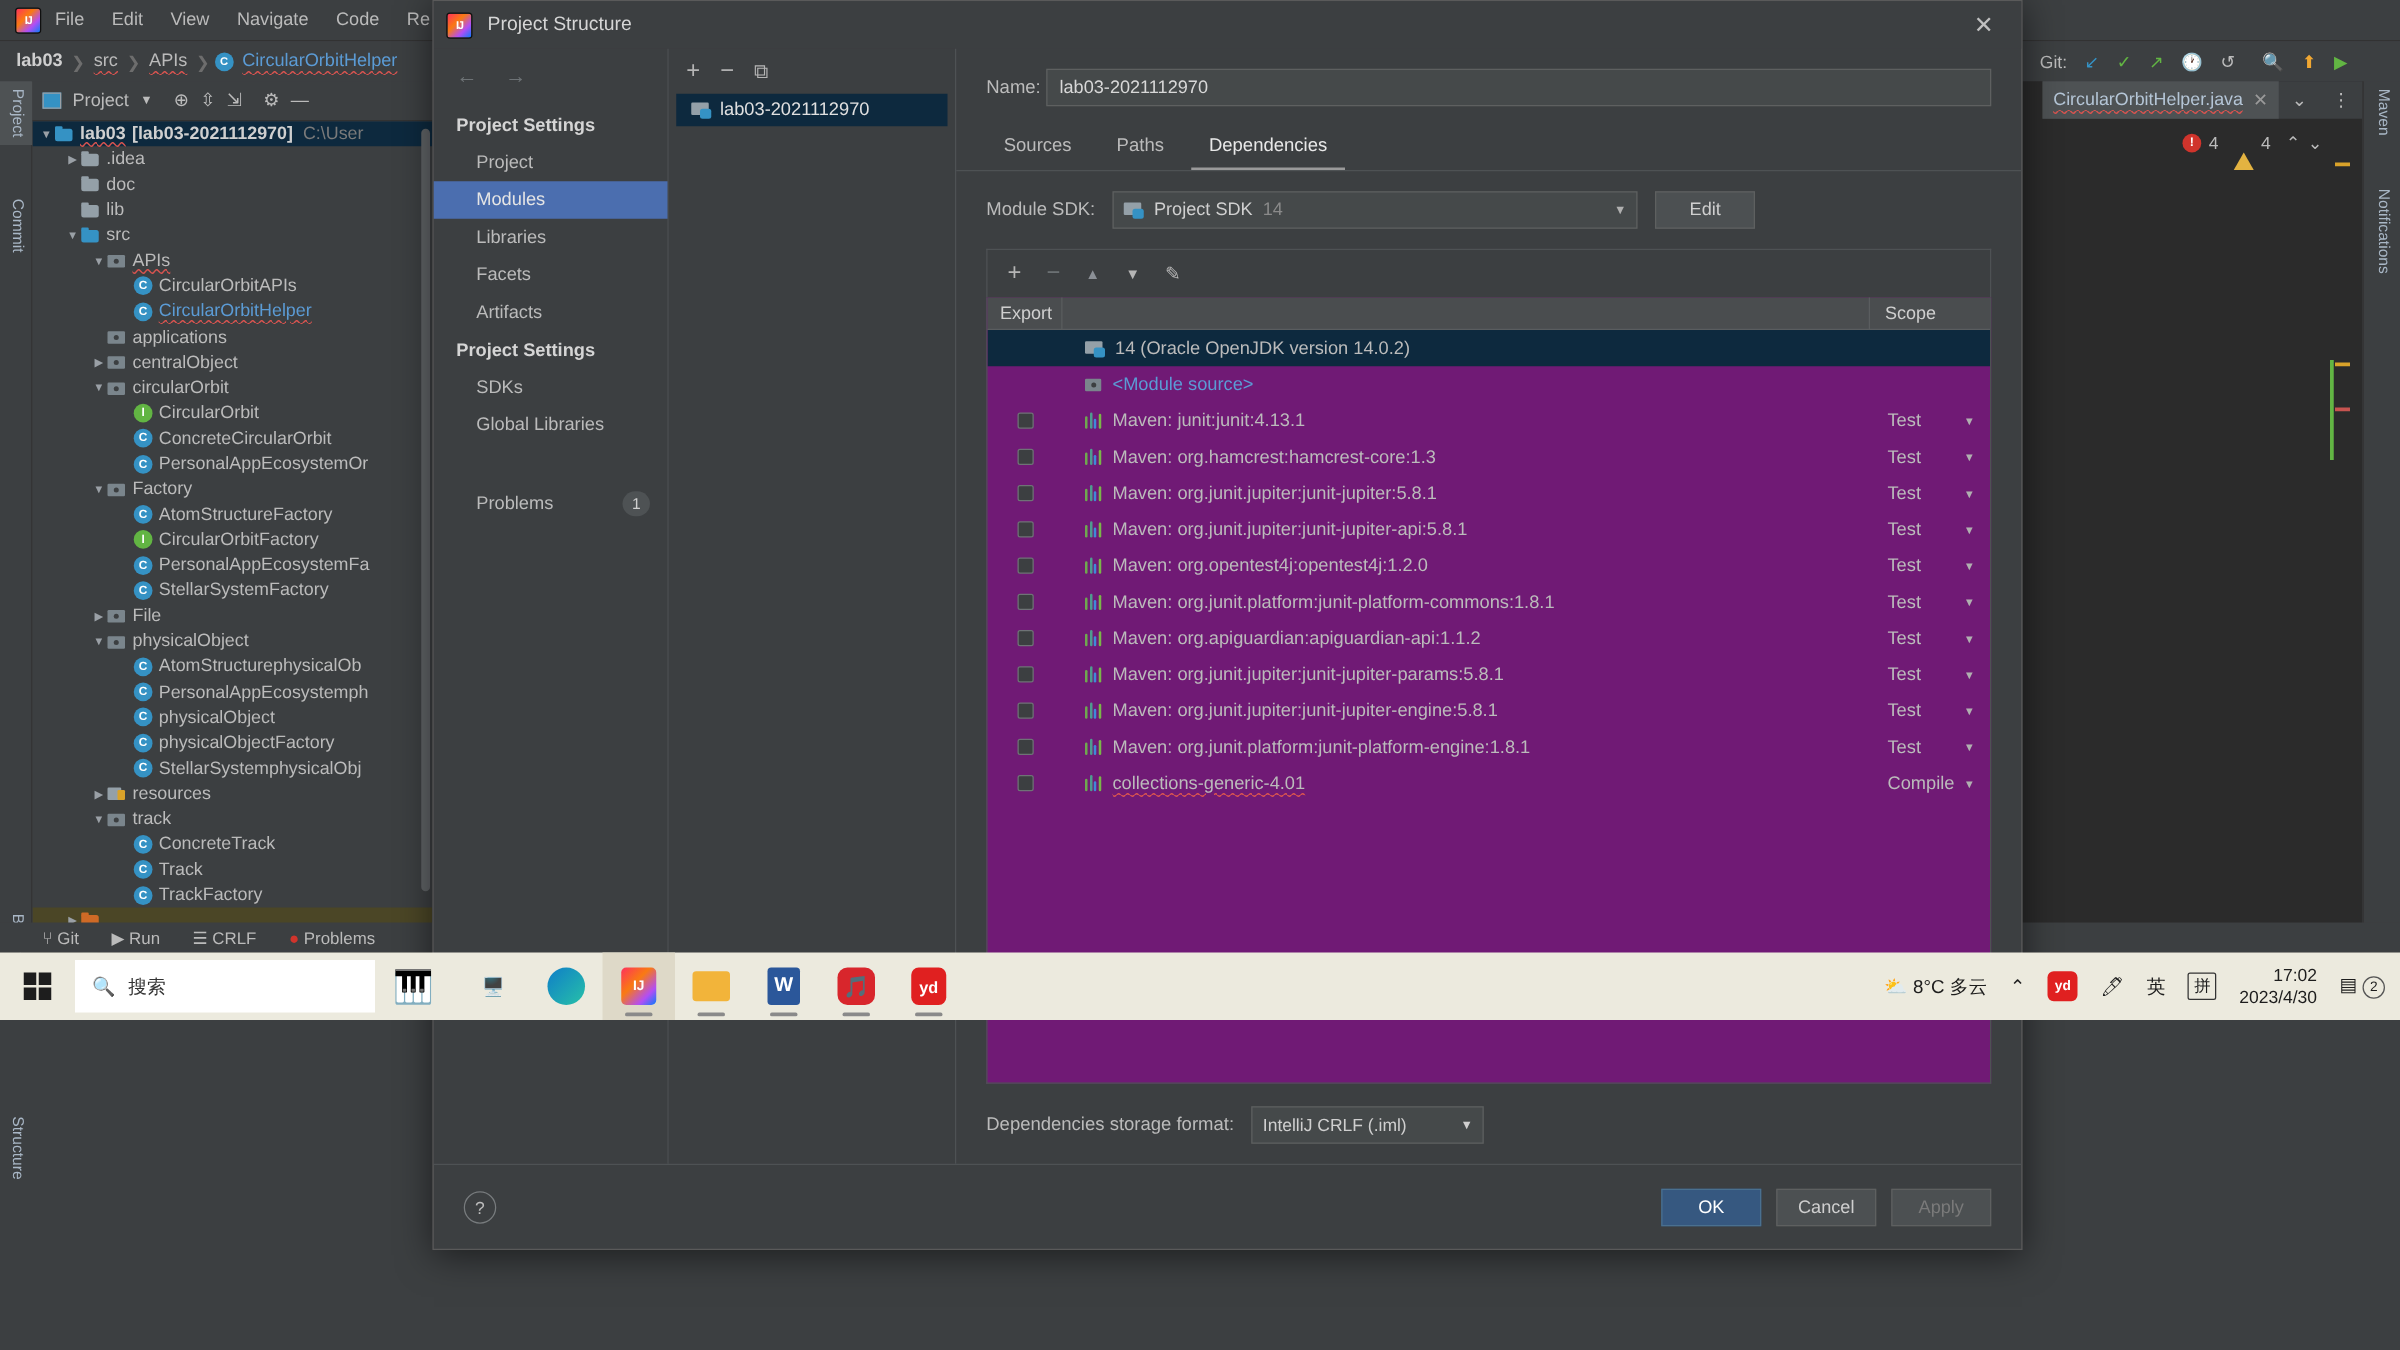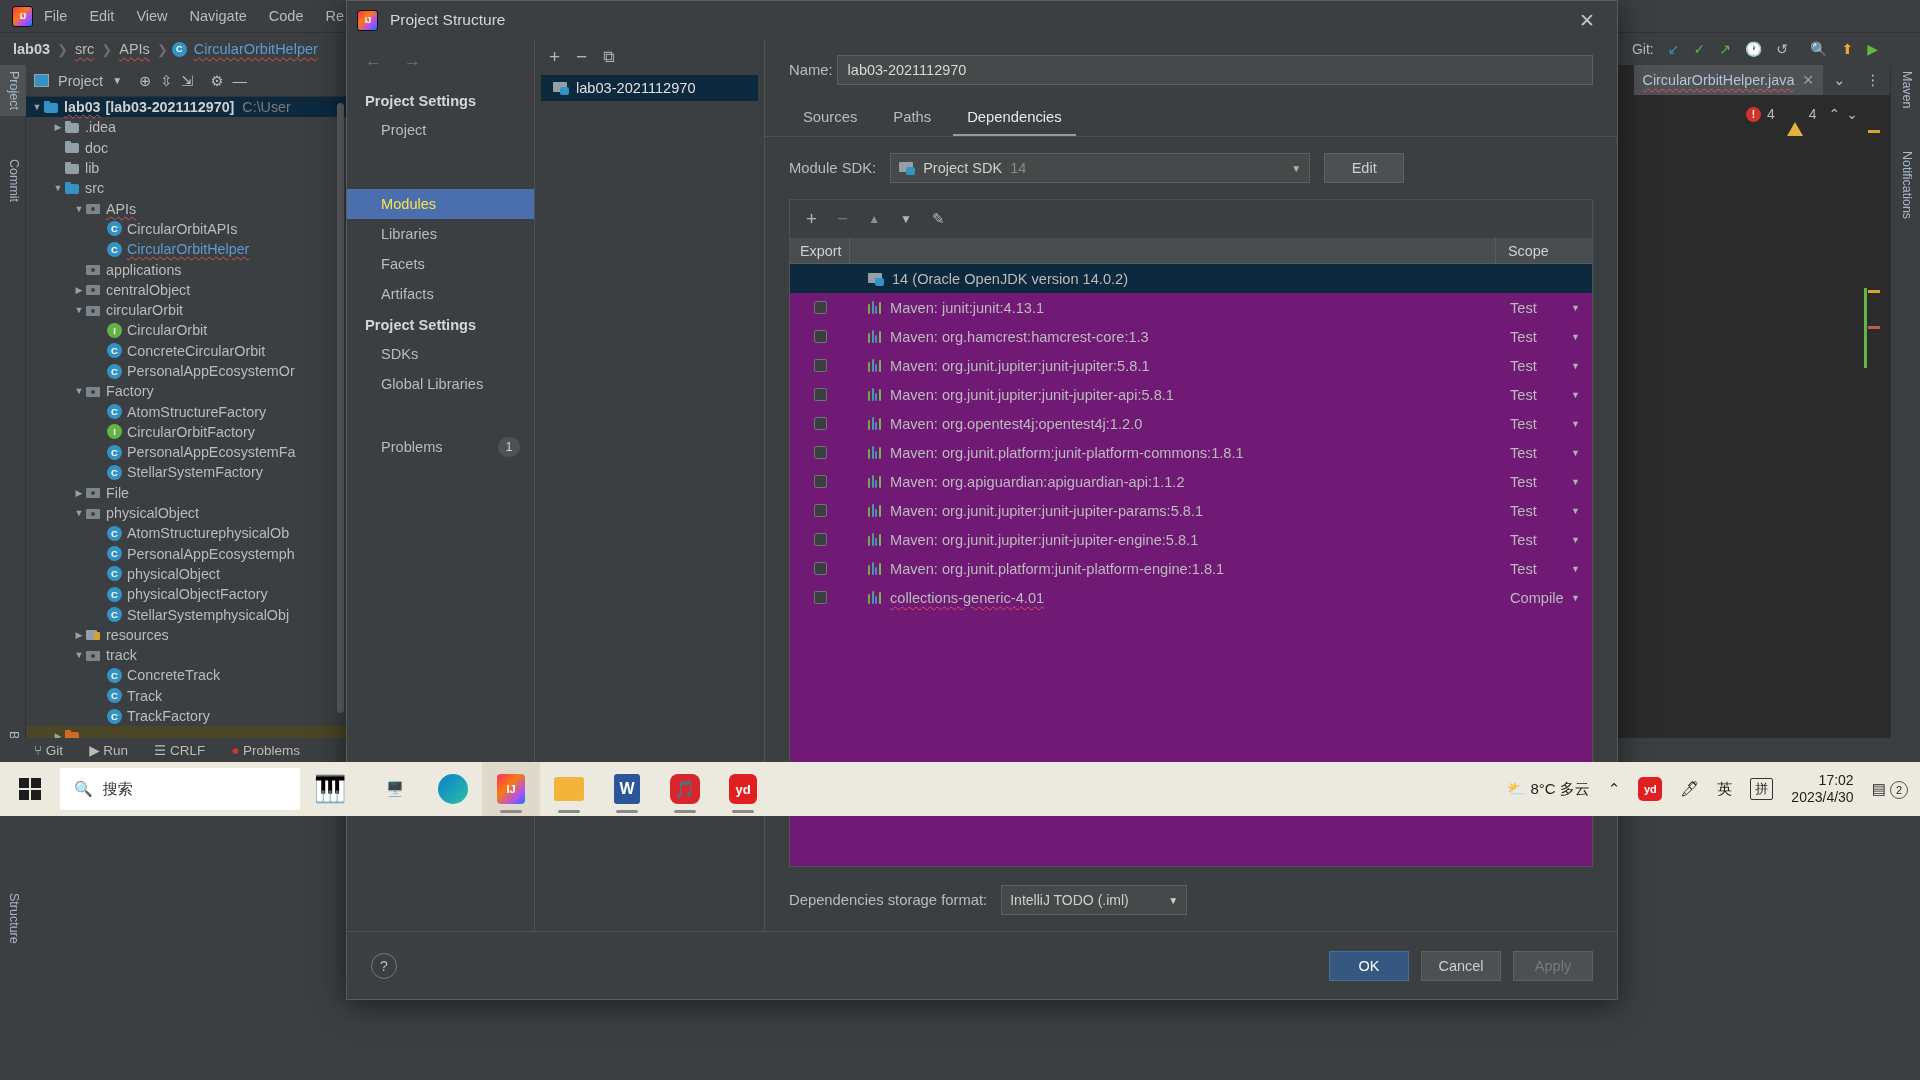--- a/index.html
+++ b/index.html
@@ -191,21 +191,21 @@
   .dlg-body { flex:1; display:flex; min-height:0; }
 
   
   .settings-nav {
     width:188px; background:#3c3f41; border-right:1px solid #4e5254;
     display:flex; flex-direction:column; padding-top:4px;
   }
   .nav-arrows { display:flex; gap:22px; padding:8px 18px 14px 18px; font-size:17px; color:#6e7376; }
   .nav-group { font-weight:bold; color:#d5d5d5; padding:8px 0 6px 18px; font-size:14.6px; }
   .nav-item { padding:7px 0 7px 34px; font-size:14.6px; color:#bbbbbb; }
-  .nav-item.sel { background:#4b6eaf; color:#fde047;margin-top:44px; }
+  .nav-item.sel { background:#4b6eaf; color:#e5e5e5; }
   .nav-problems { display:flex; align-items:center; padding:10px 0 7px 18px; font-size:14.6px; margin-top:28px; }
   .badge-count {
     margin-left:auto; margin-right:14px; min-width:22px; height:20px; border-radius:10px;
     background:#4e5254; color:#cfcfcf; font-size:12.5px;
     display:flex; align-items:center; justify-content:center; padding:0 7px;
   }
 
   
   .module-col { width:230px; background:#3c3f41; border-right:1px solid #4e5254; }
   .module-toolbar { display:flex; align-items:center; gap:16px; height:36px; padding:0 14px; color:#b5b5b5; }
@@ -683,20 +683,28 @@
           <div class="dep-rows" id="dep-rows">
               <div class="dep-row sel">
                 <div class="c-chk"></div>
                 <div class="c-name">
                   <span class="sdk-ico"></span>
                   <span>14 (Oracle OpenJDK version 14.0.2)</span>
                 </div>
                 <div class="c-scope"></div>
               </div>
               <div class="dep-row">
+                <div class="c-chk"></div>
+                <div class="c-name">
+                  <span class="modsrc-ico"></span>
+                  <span class="txt-blue">&lt;Module source&gt;</span>
+                </div>
+                <div class="c-scope"></div>
+              </div>
+              <div class="dep-row">
                 <div class="c-chk">
                   <span class="chkbox"></span>
                 </div>
                 <div class="c-name">
                   <span class="lib-ico">
                     <i style="height: 10px; background: rgb(111, 168, 79);"></i>
                     <i style="height: 13px; background: rgb(79, 155, 143);"></i>
                     <i style="height: 8px; background: rgb(63, 139, 214);"></i>
                     <i style="height: 12px; background: rgb(122, 182, 72);"></i>
                   </span>
@@ -886,21 +894,21 @@
                   <span>Compile</span>
                   <span class="caret">▼</span>
                 </div>
               </div>
             </div>
         </div>
 
         <div class="storage-row">
           <span class="name-lbl">Dependencies storage format:</span>
           <div class="storage-select">
-            <span>IntelliJ TODO (.iml)</span>
+            <span>IntelliJ CRLF (.iml)</span>
             <span class="caret">▼</span>
           </div>
         </div>
       </div>
     </div>
 
     <div class="dlg-footer">
       <div class="help-circle">?</div>
       <div class="footer-spacer"></div>
       <div class="btn primary">OK</div>

